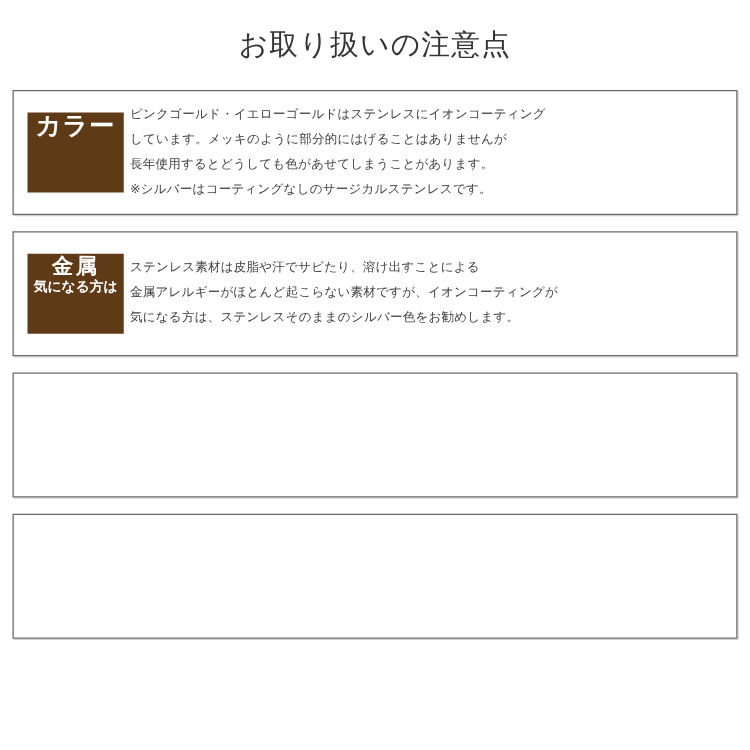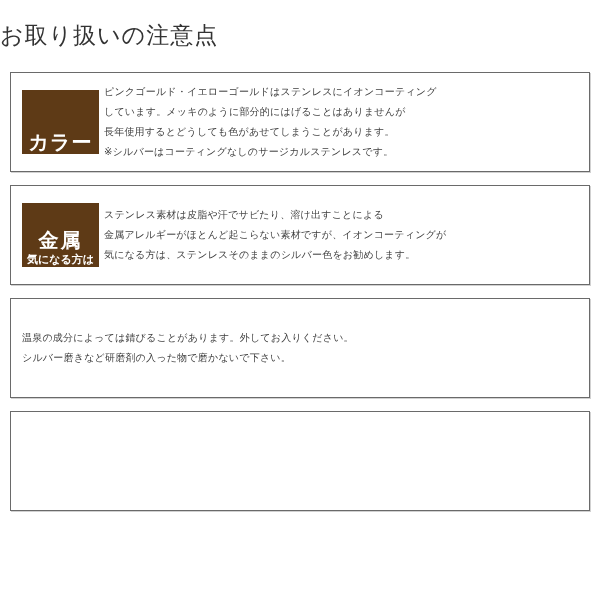--- a/index.html
+++ b/index.html
@@ -6,21 +6,21 @@
     margin: 0;
     padding: 0;
     background: #ffffff;
     width: 600px;
     height: 600px;
     font-family: "Liberation Sans", "DejaVu Sans", sans-serif;
     overflow: hidden;
   }
   .title {
     margin: 20px 0 0 0;
-    text-align: left;
+    text-align: center;
     font-size: 23px;
     font-weight: 500;
     letter-spacing: 1px;
     color: #333333;
     line-height: 30px;
   }
   .sections {
     margin: 22px 10px 0 10px;
   }
   .box {
@@ -38,30 +38,30 @@
     flex: none;
     width: 77px;
     height: 64px;
     margin-right: 5px;
     background: var(--label-bg, #5e3a16);
     color: var(--label-fg, #ffffff);
     font-weight: bold;
     display: flex;
     flex-direction: column;
     align-items: center;
-    justify-content: flex-end;
+    justify-content: flex-start;
     text-align: center;
   }
   .label-main {
     font-size: 20px;
     letter-spacing: 1px;
     line-height: 1.15;
   }
   .label.has-sub .label-main {
-    font-size: 20px;
+    font-size: 17px;
     letter-spacing: 2px;
   }
   .label-sub {
     font-size: 11px;
     letter-spacing: 0;
     line-height: 1.25;
     margin-top: 1px;
   }
   .text {
     font-size: 10px;
@@ -86,18 +86,17 @@
 
   <section class="box">
     <div class="label has-sub">
       <span class="label-main">金属</span>
       <span class="label-sub">気になる方は</span>
     </div>
     <div class="text">ステンレス素材は皮脂や汗でサビたり、溶け出すことによる<br>金属アレルギーがほとんど起こらない素材ですが、イオンコーティングが<br>気になる方は、ステンレスそのままのシルバー色をお勧めします。</div>
   </section>
 
   <section class="box">
-    <div class="text">温泉の成分によっては錆びることがあります。外してお入りください。<br>シルバー磨きなど研磨剤の入った物で磨かないで下さい。</div>
   </section>
 
   <section class="box">
   </section>
 </div>
 
 </body></html>

